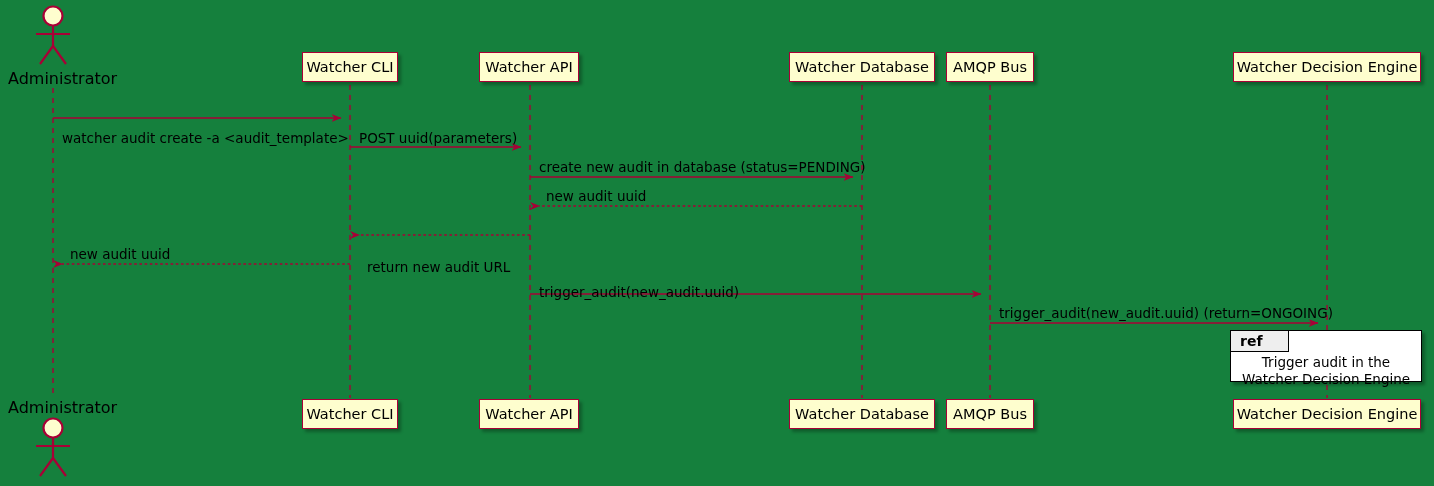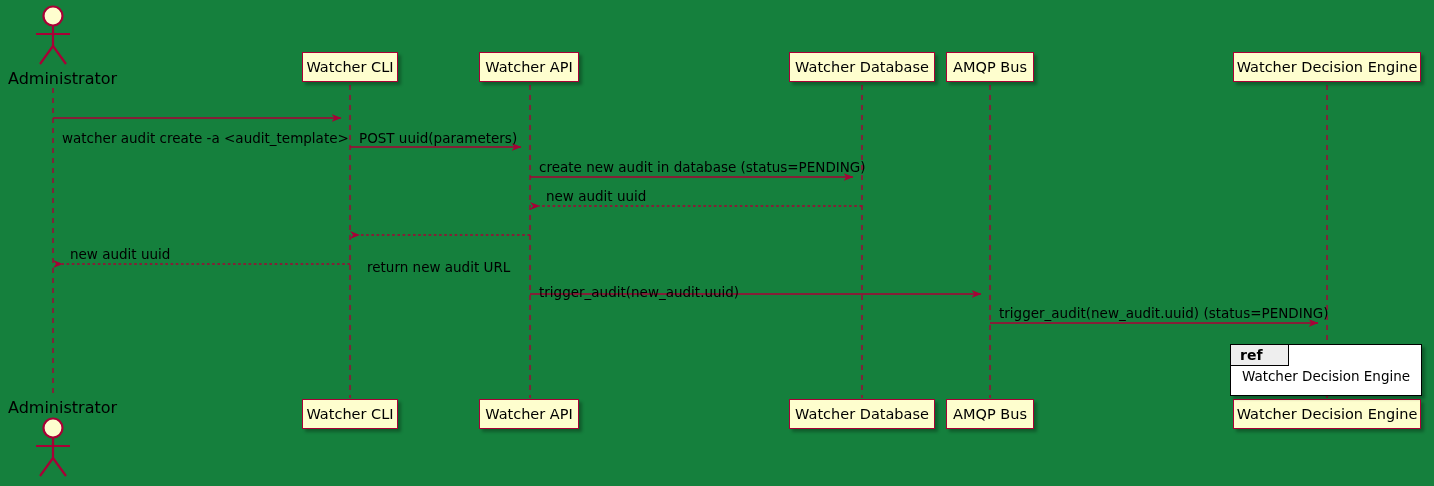--- a/index.html
+++ b/index.html
@@ -188,23 +188,24 @@
   <div class="actor-label" style="left:8px; top:71px;">Administrator</div>
   <div class="actor-label" style="left:8px; top:400px;">Administrator</div>
 
   <div class="msg-label" style="left:62px; top:103px;margin-top:29px;">watcher audit create -a &lt;audit_template&gt;</div>
   <div class="msg-label" style="left:359px; top:132px;">POST uuid(parameters)</div>
   <div class="msg-label" style="left:539px; top:161px;text-align:right;">create new audit in database (status=PENDING)</div>
   <div class="msg-label" style="left:546px; top:190px;">new audit uuid</div>
   <div class="msg-label" style="left:367px; top:219px;margin-top:42px;">return new audit URL</div>
   <div class="msg-label" style="left:70px; top:248px;">new audit uuid</div>
   <div class="msg-label" style="left:539px; top:278px;margin-top:8px;">trigger_audit(new_audit.uuid)</div>
-  <div class="msg-label" style="left:999px; top:307px;">trigger_audit(new_audit.uuid) (status=PENDING)</div>
-
-  <div class="refbox" style="left:1230px; top:330px; width:192px; height:52px;margin-top:14px;">
+  <div class="msg-label" style="left:999px; top:307px;">trigger_audit(new_audit.uuid) (return=ONGOING)</div>
+
+  <div class="refbox" style="left:1230px; top:330px; width:192px; height:52px;">
     <div class="ref-tab" style="width:58px;"></div>
     <div class="ref-tab-label">ref</div>
     <div class="ref-body">
+      <div>Trigger audit in the</div>
       <div>Watcher Decision Engine</div>
     </div>
   </div>
 
 </div>
 
 </body></html>

